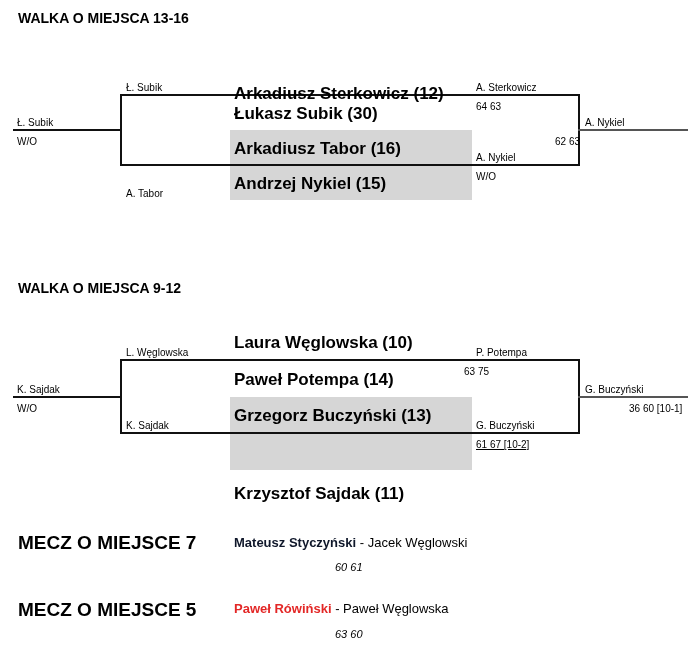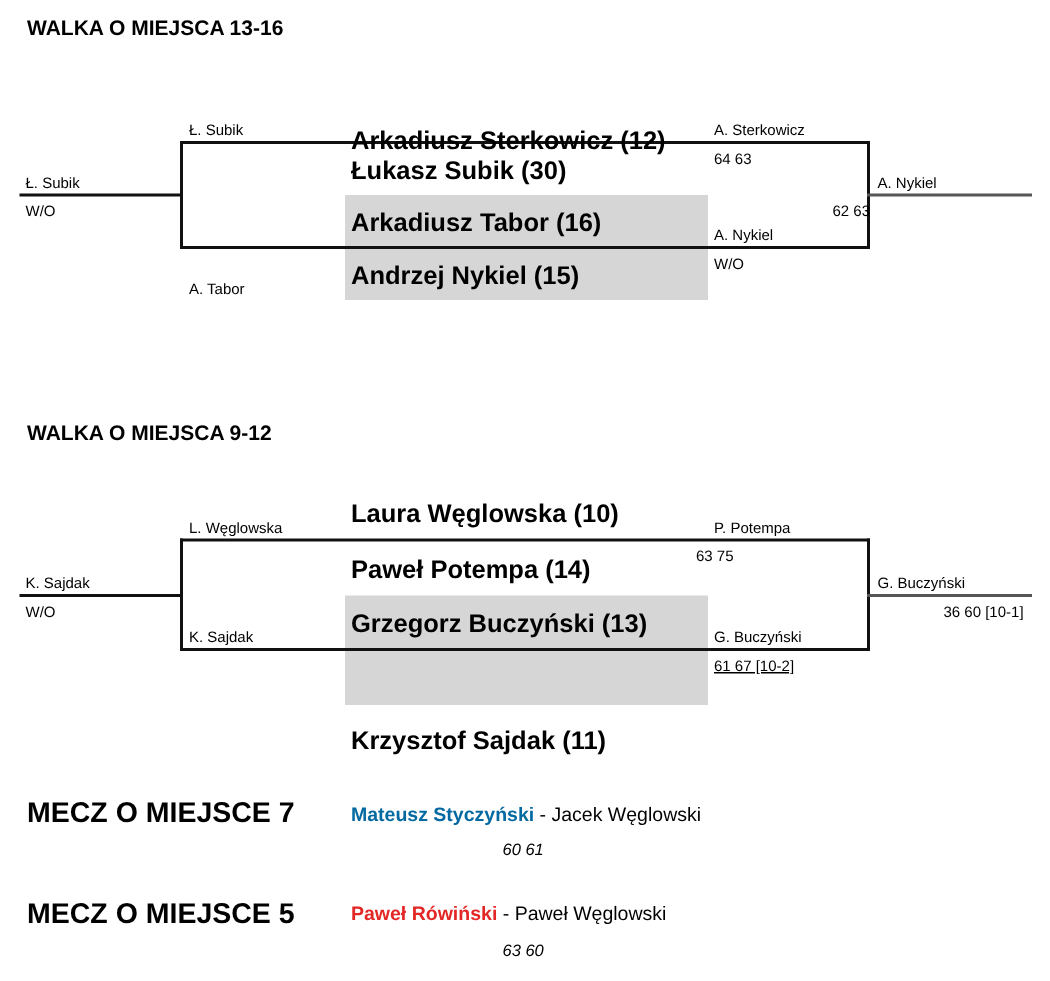--- a/index.html
+++ b/index.html
@@ -79,24 +79,24 @@
   <div class="abs small" style="left:476px; top:420px;">G. Buczyński</div>
   <div class="abs small" style="left:476px; top:439px;text-decoration:underline;">61 67 [10-2]</div>
 
   <div class="abs small" style="left:585px; top:384px;">G. Buczyński</div>
   <div class="abs small" style="left:585px; top:403px;margin-left:44px;">36 60 [10-1]</div>
 </div>
 
 <div>
   <div class="abs h2" style="left:18px; top:532px;">MECZ O MIEJSCE 7</div>
   <div class="abs match-line" style="left:234px; top:535px;">
-    <span class="winner" style="color: #0369a1;">Mateusz Styczyński</span><span style="white-space: pre;"> - </span><span>Jacek Węglowski</span>
+    <span class="winner" style="color: #0f172a;">Mateusz Styczyński</span><span style="white-space: pre;"> - </span><span>Jacek Węglowski</span>
   </div>
   <div class="abs score-it" style="left:335px; top:561px;">60 61</div>
 </div>
 
 <div>
   <div class="abs h2" style="left:18px; top:599px;">MECZ O MIEJSCE 5</div>
   <div class="abs match-line" style="left:234px; top:601px;">
-    <span class="winner" style="color: rgb(227, 39, 38);">Paweł Rówiński</span><span style="white-space: pre;"> - </span><span>Paweł Węglowski</span>
+    <span class="winner" style="color: rgb(227, 39, 38);">Paweł Rówiński</span><span style="white-space: pre;"> - </span><span>Paweł Węglowska</span>
   </div>
   <div class="abs score-it" style="left:335px; top:628px;">63 60</div>
 </div>
 
 </body></html>

